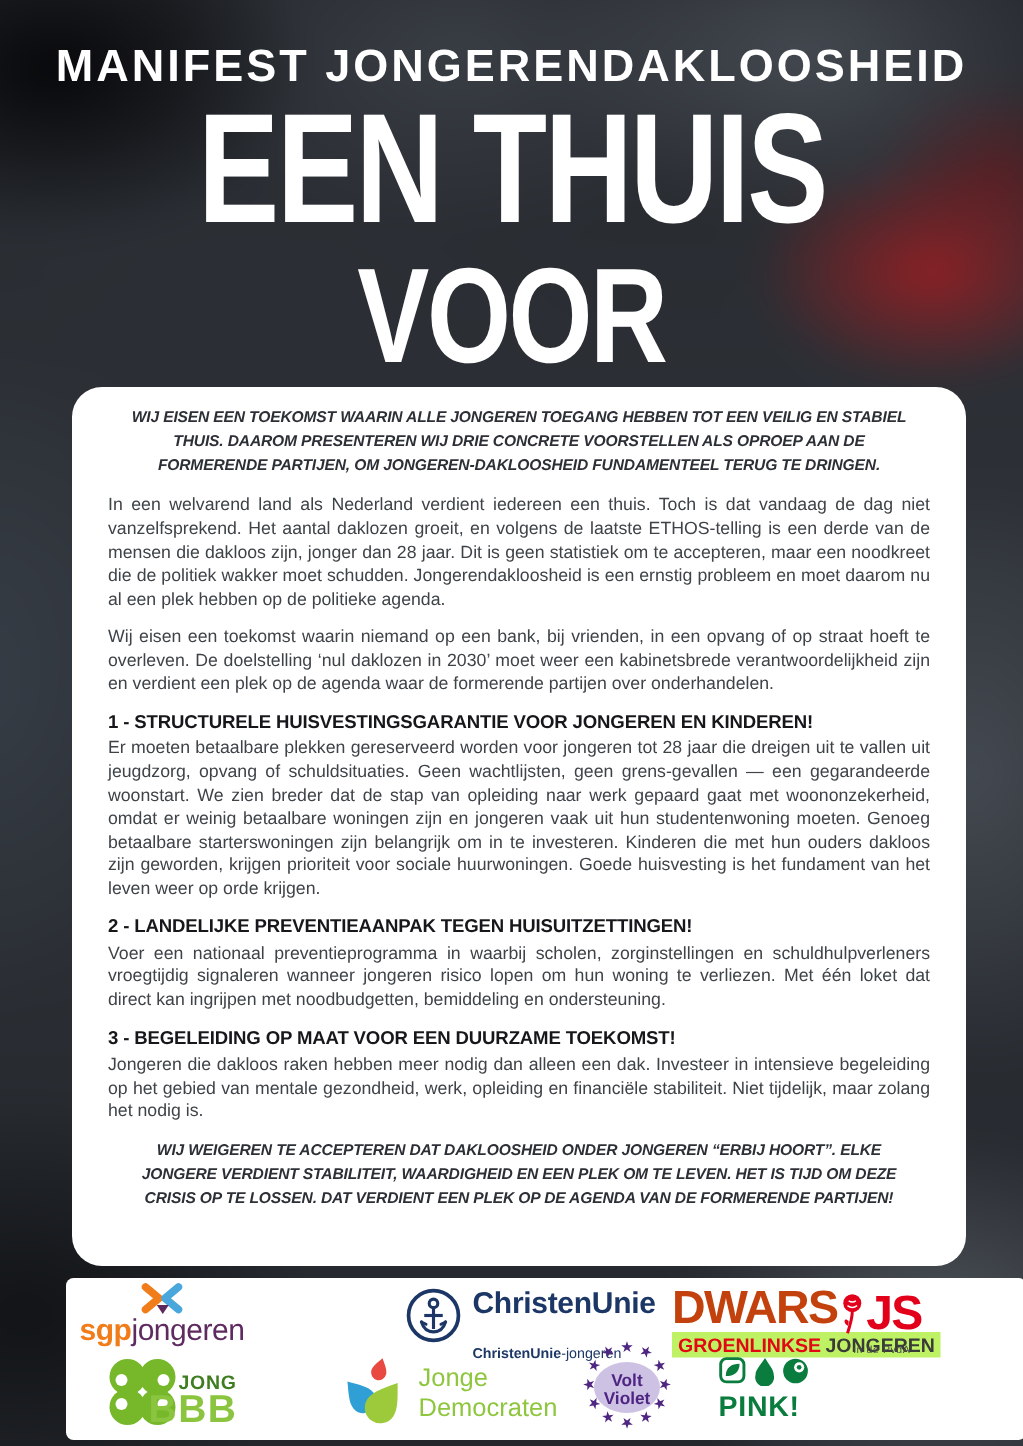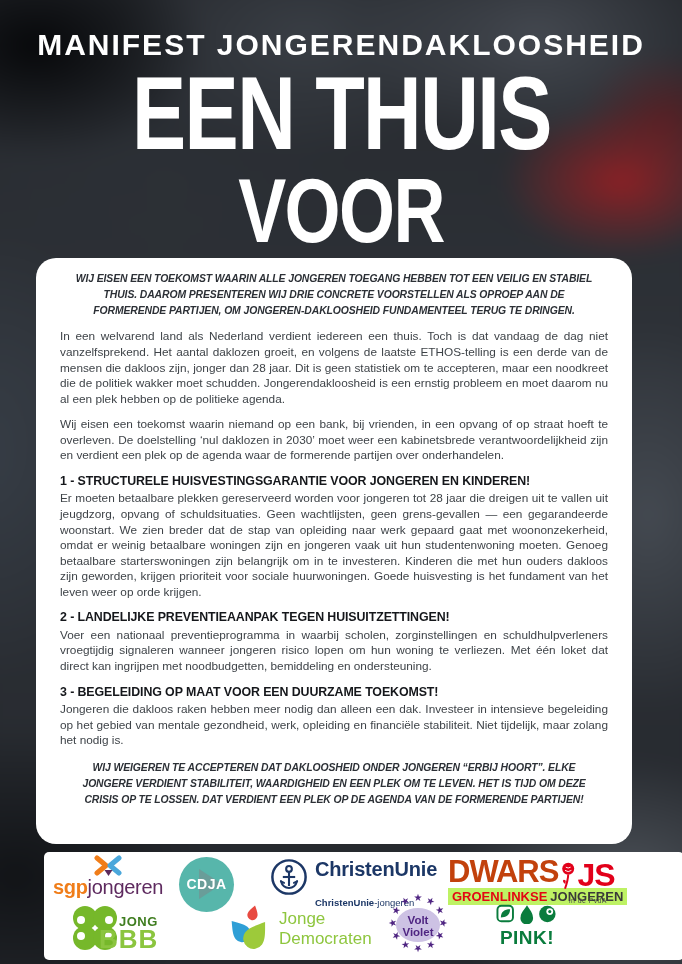--- a/index.html
+++ b/index.html
@@ -21,21 +21,21 @@
       linear-gradient(180deg,#26292e 0%,#2e3238 40%,#24272c 100%);}
   
   .header{position:absolute;top:0;left:0;right:0;height:258px;text-align:center;color:#fff;}
   .kicker{margin-top:28px;font-size:30px;font-weight:bold;letter-spacing:2px;}
   .mega{font-weight:bold;line-height:.92;letter-spacing:-2px;}
   .mega-1{margin-top:4px;}
   .mega-1 .squeeze{display:inline-block;font-size:104px;transform:scaleX(.78);transform-origin:center;}
   .mega-2{margin-top:8px;}
   .mega-2 .squeeze{display:inline-block;font-size:90px;transform:scaleX(.80);transform-origin:center;}
   
-  .card{position:absolute;left:36px;top:258px;width:596px;height:586px;background:#fff;
+  .card{position:absolute;left:48px;top:258px;width:596px;height:586px;background:#fff;
         border-radius:20px;padding:13px 24px 10px;box-sizing:border-box;overflow:hidden;color:#3e4348;}
   .intro,.closing{font-style:italic;font-weight:bold;text-align:center;font-size:10.4px;
         line-height:1.55;color:#2c3036;margin:0 8px 10px;letter-spacing:-.1px;}
   .closing{margin:11px 8px 16px;}
   .body{font-size:11.8px;line-height:1.32;text-align:justify;margin:0 0 10px;}
   .sec-h{font-size:12.4px;font-weight:bold;color:#15171b;margin:0 0 2px;line-height:1.25;letter-spacing:-.1px;}
   
   .footer{position:absolute;left:44px;top:852px;width:640px;height:108px;background:#fff;border-radius:5px;}
   .logo{position:absolute;}
   
@@ -75,21 +75,21 @@
   .bbb-bbb{position:absolute;left:27px;top:21px;font-weight:bold;color:#8bc53f;font-size:26px;letter-spacing:1px;}
   
   .lg-jd{left:183px;top:50px;display:flex;}
   .jd-txt{margin-left:6px;margin-top:7px;font-size:17px;color:#8ec63e;line-height:1.15;}
   
   .lg-volt{left:341px;top:35px;width:66px;height:68px;}
   .volt-star{font-size:10px;fill:#4f2582;text-anchor:middle;font-family:"DejaVu Sans",sans-serif;}
   .volt-word{font-size:11.5px;font-weight:bold;fill:#4f2582;text-anchor:middle;
              font-family:"Liberation Sans",sans-serif;}
   
-  .lg-pink{left:435px;top:52px;width:96px;text-align:center;}
+  .lg-pink{left:435px;top:52px;width:96px;text-align:left;}
   .pink-name{font-size:19px;font-weight:bold;color:#0a7c3d;letter-spacing:.5px;line-height:1;}
 </style>
 </head>
 <body>
 
 <div class="page">
   <div class="bg"></div>
 
   <header class="header">
     <div class="kicker">MANIFEST JONGERENDAKLOOSHEID</div>
@@ -122,24 +122,20 @@
 
     <div class="logo lg-sgp">
       <svg width="30" height="22" viewBox="0 0 30 22">
         <polyline points="4,3 13,10.5 4,18" stroke="#f07d19" stroke-width="5" fill="none" stroke-linecap="round" stroke-linejoin="round"></polyline>
         <polyline points="26,3 17,10.5 26,18" stroke="#4aa7db" stroke-width="5" fill="none" stroke-linecap="round" stroke-linejoin="round"></polyline>
         <path d="M11.5 15 L19.5 15 L15.5 21 Z" fill="#5c2a5c"></path>
       </svg>
       <div class="sgp-text"><span class="sgp-pre">sgp</span><span class="sgp-suf">jongeren</span></div>
     </div>
 
-    <div class="logo lg-cdja">
-      <div class="cdja-play"></div>
-      <div class="cdja-label">CDJA</div>
-    </div>
 
     <div class="logo lg-pf">
       <svg width="38" height="38" viewBox="0 0 40 40">
         <circle cx="20" cy="20" r="17.5" fill="none" stroke="#1c3766" stroke-width="2.6"></circle>
         <circle cx="20" cy="11.5" r="3" fill="none" stroke="#1c3766" stroke-width="2.2"></circle>
         <line x1="20" y1="14.5" x2="20" y2="29.5" stroke="#1c3766" stroke-width="2.2"></line>
         <line x1="13.5" y1="20" x2="26.5" y2="20" stroke="#1c3766" stroke-width="2.2"></line>
         <path d="M11.5 24.5 C13 29.5 16 31.5 20 31.5 C24 31.5 27 29.5 28.5 24.5" fill="none" stroke="#1c3766" stroke-width="2.2" stroke-linecap="round"></path>
         <path d="M11.5 24.5 L14.8 26.2 M28.5 24.5 L25.2 26.2" stroke="#1c3766" stroke-width="2" stroke-linecap="round"></path>
       </svg>

